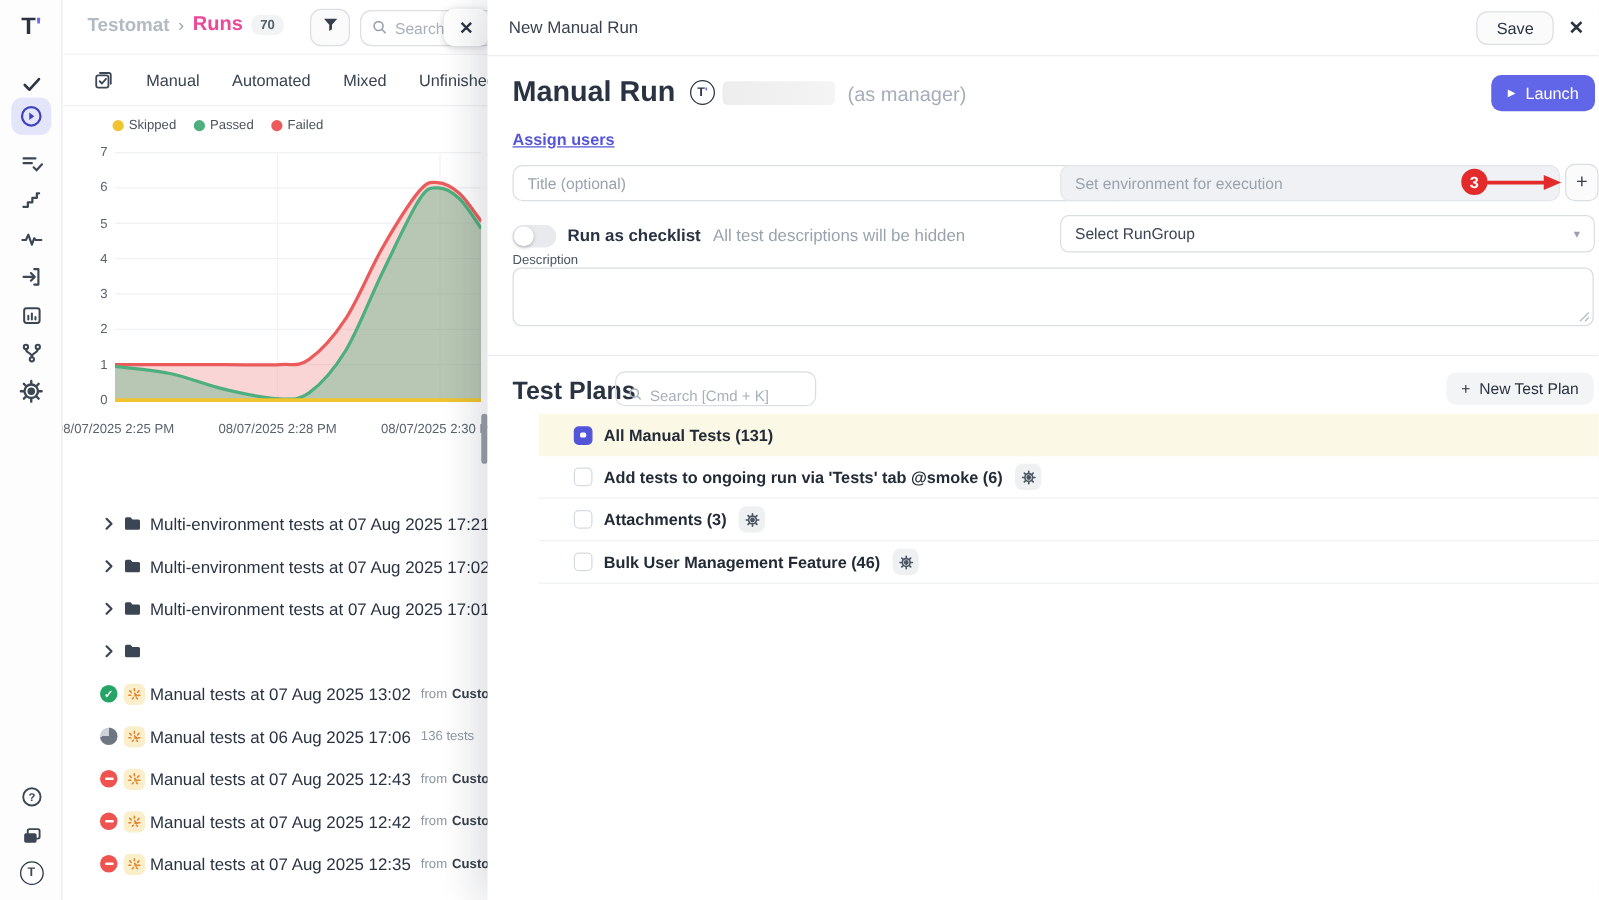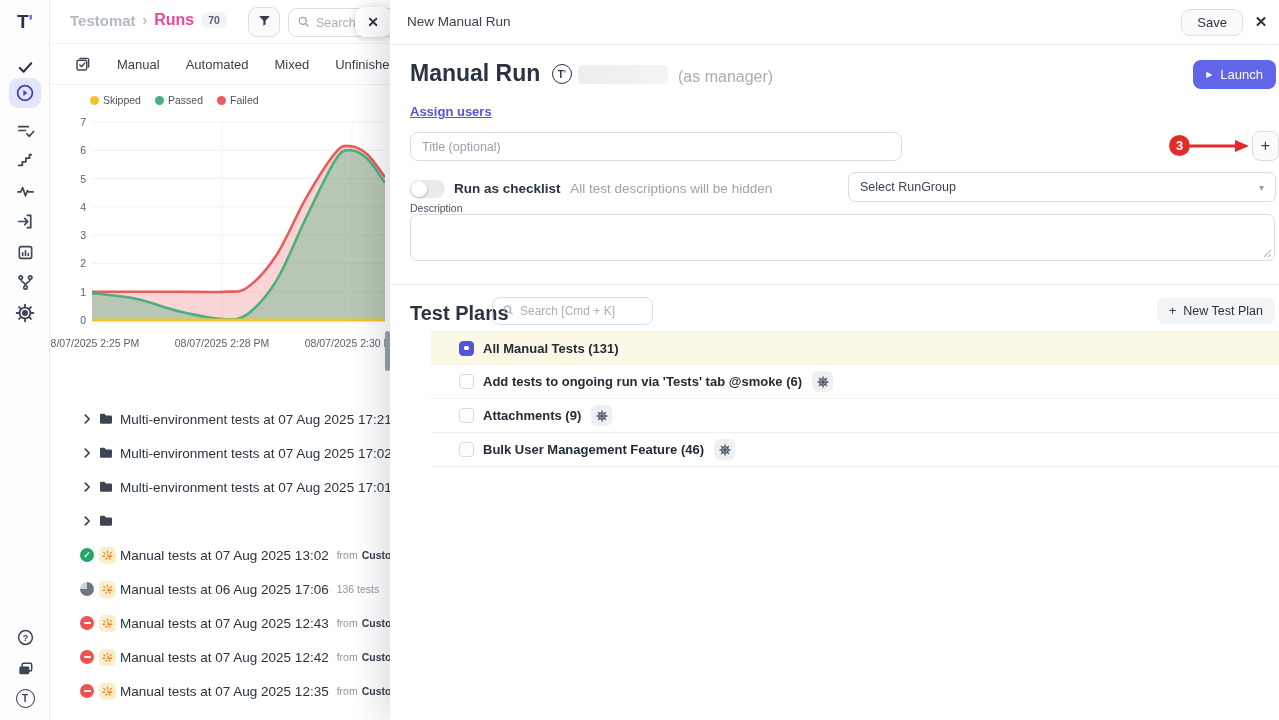--- a/index.html
+++ b/index.html
@@ -124,21 +124,21 @@
   .rungroup .caret { margin-left:auto; color:#9aa3ad; font-size:10px; }
   .desc-label { position:absolute; left:20px; top:202px; font-size:10.5px; color:#4a5560; }
   .desc-ta { position:absolute; left:20px; top:214px; right:4px; height:47px; border:1px solid #d9dee3;
     border-radius:7px; background:#fff; }
   .desc-ta svg { position:absolute; right:2px; bottom:2px; }
 
   .dr-divider { position:absolute; left:0; right:0; top:284px; height:1px; background:#ebedf0; }
 
   .tp-head { position:absolute; left:20px; top:302px; font-size:20px; font-weight:700; color:#2a3342; }
   .tp-search { position:absolute; left:102px; top:297px; width:161px; height:28px; border:1px solid #d9dee3;
-    border-radius:8px; display:flex; align-items:center; gap:6px; padding-left:9px; }
+    border-radius:8px; display:flex; align-items:flex-end; gap:6px; padding-left:9px; }
   .tp-search span { font-size:12px; color:#a8b0ba; }
   .newplan-btn { position:absolute; right:4px; top:298px; height:26px; padding:0 12px; border-radius:8px;
     background:#f3f4f6; border:none; font-size:12.5px; color:#2a3342; cursor:pointer; display:flex;
     align-items:center; gap:7px; font-family:inherit; }
   .planlist { position:absolute; left:0; right:0; top:331px;padding-left:41px; }
   .plan-row { position:relative; height:34px; display:flex; align-items:center; border-bottom:1px solid #f0f1f3;
     cursor:pointer; }
   .plan-row.hl { background:#fcf8e6; border-bottom:none; }
   .pr-check { position:absolute; left:28px; width:15px; height:15px; border:1.5px solid #d6dbe1;
     border-radius:4px; background:#fff; }
@@ -446,20 +446,21 @@
   <div class="avatar">T</div>
   <div class="redacted"></div>
   <div class="as-role">(as manager)</div>
   <button class="launch-btn">
     <span class="tri">▶</span>
     <span>Launch</span>
   </button>
   <a class="assign">Assign users</a>
 
   <input class="inp title-inp" placeholder="Title (optional)" style="">
+  <input class="inp env-inp" placeholder="Set environment for execution" style="">
   <div class="anno-badge">3</div>
   <svg class="anno-arrow" width="66" height="14" viewBox="0 0 66 14">
     <line x1="2" y1="7" x2="52" y2="7" stroke="#e42b2b" stroke-width="3"></line>
     <path d="M50 1 L64 7 L50 13 Z" fill="#e42b2b"></path>
   </svg>
   <button class="plus-btn">+</button>
 
   <div class="toggle">
       <div class="knob"></div>
     </div>
@@ -505,21 +506,21 @@
   <span class="pr-gear" style="position: absolute; left: 381.109px;">
           <svg width="12" height="12" viewBox="0 0 20 20" fill="none" stroke="#4b5563" stroke-width="2.2" stroke-linecap="round">
             <circle cx="10" cy="10" r="3.2" fill="#4b5563" stroke="none"></circle>
             <circle cx="10" cy="10" r="5.2"></circle>
             <path d="M16.2 10h2.1M14.4 14.4l1.5 1.5M10 16.2v2.1M5.6 14.4l-1.5 1.5M3.8 10H1.7M5.6 5.6L4.1 4.1M10 3.8V1.7M14.4 5.6l1.5-1.5"></path>
           </svg>
         </span>
       </div>
       <div class="plan-row">
     <span class="pr-check"></span>
-    <span class="pr-label">Attachments (9)</span>
+    <span class="pr-label">Attachments (3)</span>
   <span class="pr-gear" style="position: absolute; left: 160.25px;">
           <svg width="12" height="12" viewBox="0 0 20 20" fill="none" stroke="#4b5563" stroke-width="2.2" stroke-linecap="round">
             <circle cx="10" cy="10" r="3.2" fill="#4b5563" stroke="none"></circle>
             <circle cx="10" cy="10" r="5.2"></circle>
             <path d="M16.2 10h2.1M14.4 14.4l1.5 1.5M10 16.2v2.1M5.6 14.4l-1.5 1.5M3.8 10H1.7M5.6 5.6L4.1 4.1M10 3.8V1.7M14.4 5.6l1.5-1.5"></path>
           </svg>
         </span>
       </div>
       <div class="plan-row">
     <span class="pr-check"></span>

